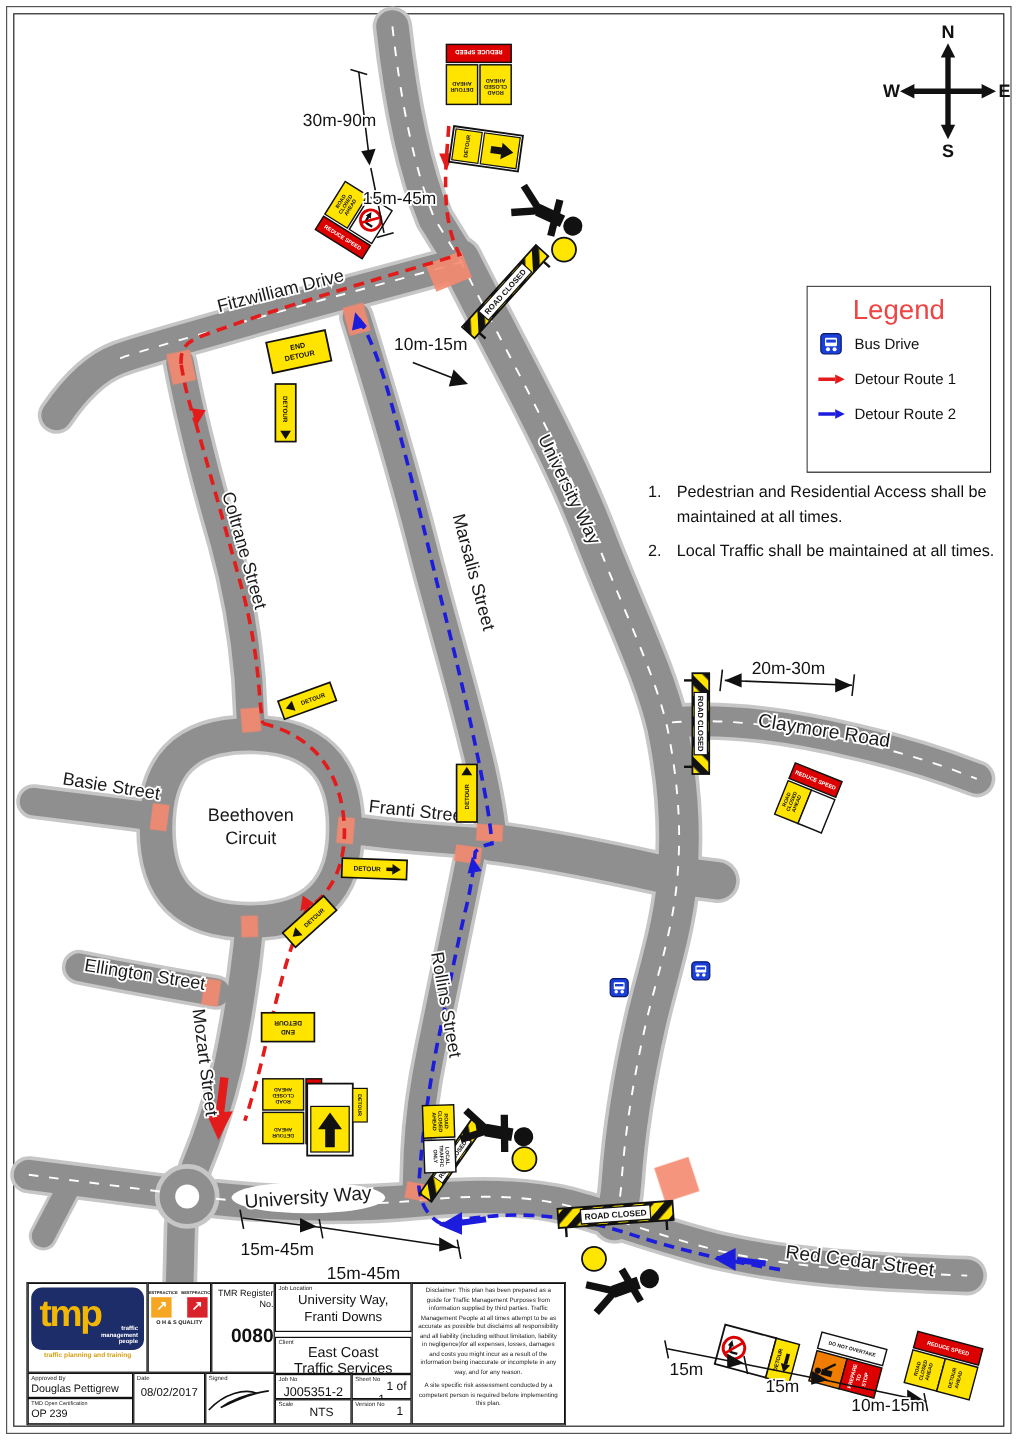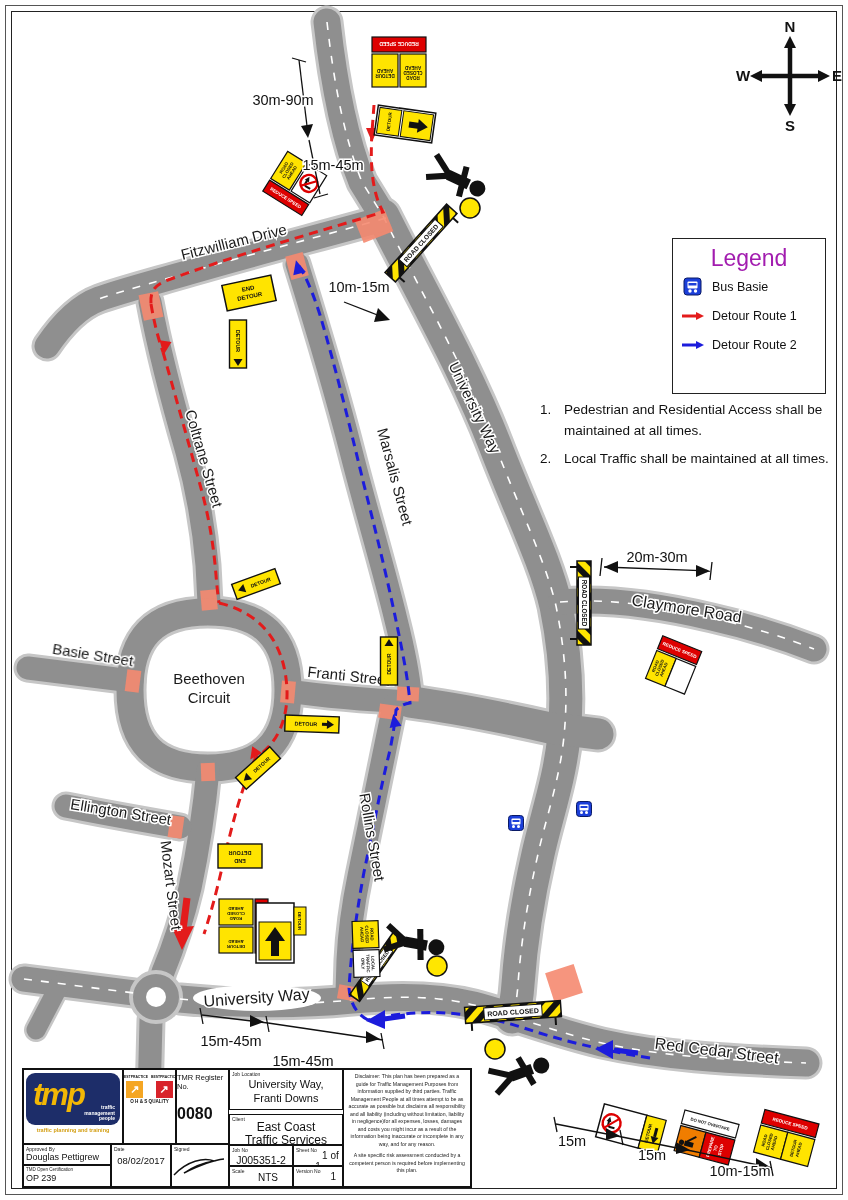--- a/index.html
+++ b/index.html
@@ -15,35 +15,35 @@
   .signword{font-weight:700;fill:#111;text-anchor:middle}
   .signword.white{fill:#fff}
   .rc{fill:none;stroke:#c6c6c6;stroke-linecap:round;stroke-linejoin:round}
   .rf{fill:none;stroke:#8f8f8f;stroke-linecap:round;stroke-linejoin:round}
   .dash{fill:none;stroke:#fff;stroke-width:1.6;stroke-dasharray:8 9}
   .route{fill:none;stroke-width:3;stroke-dasharray:9 6}
   .dim{stroke:#111;stroke-width:1.3}
   
   .legend{position:absolute;left:672px;top:238px;width:152px;height:154px;background:#fff;
           border:1.6px solid #222;z-index:5}
-  .legend-title{text-align:center;font-size:23px;margin-top:6px;color:#a21caf}
+  .legend-title{text-align:center;font-size:23px;margin-top:6px;color:#ef4444}
   .legend-row{display:flex;align-items:center;gap:7px;padding:0 8px;height:29px}
   .legend-label{font-size:12.5px;color:#111;white-space:nowrap}
   
   .notes{position:absolute;left:540px;top:400px;width:298px;z-index:5;color:#111;font-size:13.5px;line-height:1.55}
   .note-row{display:flex;gap:6px;margin-bottom:7px}
   .note-num{flex:0 0 18px}
   
   .tb{position:absolute;left:22px;top:1068px;width:448px;height:118px;background:#fff;
       border:1.6px solid #111;z-index:6;color:#111}
   .cell{position:absolute;border:1px solid #111;box-sizing:border-box;overflow:hidden}
   .cell .lbl{font-size:5px;color:#222;padding:1px 2px}
   .logo-navy{position:absolute;left:2px;top:3px;width:94px;height:52px;background:#1d2d69;
              border-radius:9px;color:#f2b705}
-  .logo-navy .brand{font-size:31px;font-weight:700;font-style:italic;letter-spacing:-2px;
+  .logo-navy .brand{font-size:31px;font-weight:700;letter-spacing:-2px;
                     position:absolute;left:7px;top:4px}
   .logo-words{position:absolute;right:5px;bottom:3px;text-align:right;color:#fff;
               font-size:5px;font-weight:700;line-height:1.15}
   .logo-tag{position:absolute;left:0;top:57px;width:98px;text-align:center;color:#d4a017;
             font-size:5.5px;font-weight:700}
   .badge-head{font-size:3.4px;font-weight:700;text-align:center;white-space:nowrap}
   .badge-sq{width:17px;height:17px;display:inline-block;color:#fff;font-weight:700;
             font-size:11px;text-align:center;line-height:17px}
   .badge-cap{font-size:4.6px;font-weight:700;text-align:center;margin-top:1px}
   .disc{font-size:5.2px;line-height:1.45;text-align:center;padding:3px 4px;color:#222}
@@ -526,21 +526,21 @@
 <div class="legend">
   <div class="legend-title">Legend</div>
   <div class="legend-row">
     <svg width="24" height="19">
       <rect x="3" y="1" width="17" height="17" rx="3" fill="#1b3fd9" stroke="#0a1a66"></rect>
       <rect x="6.5" y="4.5" width="10" height="7" rx="1" fill="#fff"></rect>
       <rect x="7.5" y="6" width="8" height="2.5" fill="#1b3fd9"></rect>
       <circle cx="9" cy="14" r="1.7" fill="#fff"></circle>
         <circle cx="14.5" cy="14" r="1.7" fill="#fff"></circle>
     </svg>
-    <span class="legend-label">Bus Basie</span>
+    <span class="legend-label">Bus Drive</span>
   </div>
   <div class="legend-row">
     <svg width="24" height="10">
       <line x1="1" y1="5" x2="15" y2="5" stroke="#e31b1b" stroke-width="3"></line>
       <polygon points="15,1 23,5 15,9" fill="#e31b1b"></polygon>
     </svg>
     <span class="legend-label">Detour Route 1</span>
   </div>
   <div class="legend-row">
     <svg width="24" height="10">
@@ -583,21 +583,21 @@
         <div class="badge-sq" style="background:#f5a623">↗</div>
       </div>
       <div>
         <div class="badge-head">BESTPRACTICE</div>
         <div class="badge-sq" style="background:#d8232a">↗</div>
       </div>
     </div>
     <div class="badge-cap">O H &amp; S QUALITY</div>
   </div>
 
-  <div class="cell" style="left:153px;top:0;width:53px;height:75px;text-align:left">
+  <div class="cell" style="left:153px;top:0;width:53px;height:75px;text-align:right">
     <div style="font-size:7.5px;margin-top:3px">TMR Register No.</div>
     <div style="font-size:16px;font-weight:700;margin-top:14px">0080</div>
   </div>
 
   <div class="cell" style="left:206px;top:0;width:114px;height:41px">
     <div class="lbl">Job Location</div>
     <div style="font-size:11px;text-align:center;line-height:1.25">
       <div>University Way,</div>
       <div>Franti Downs</div>
     </div>

